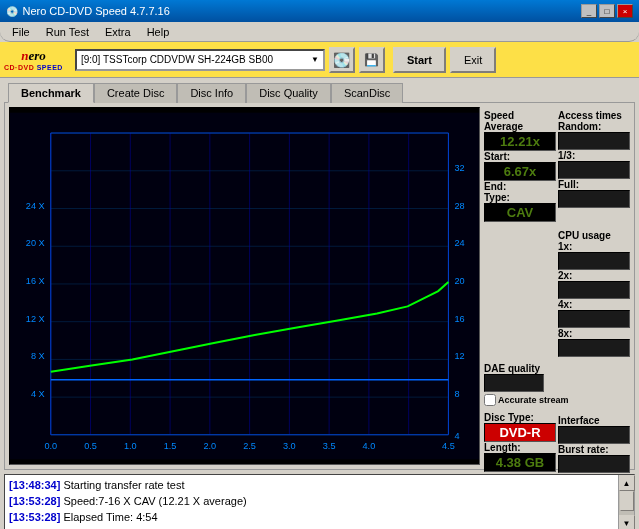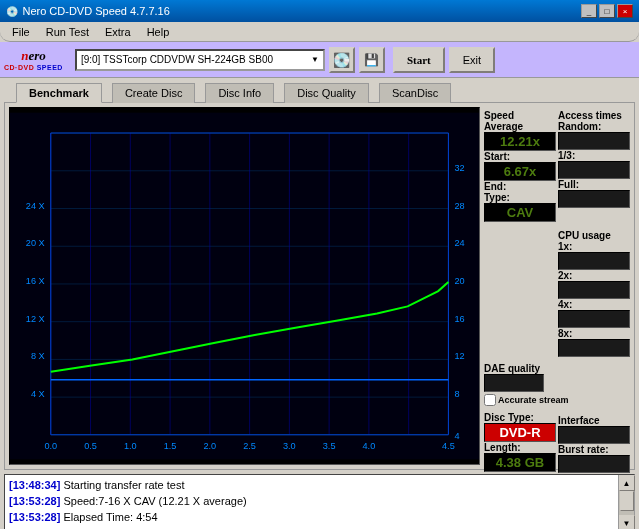--- a/index.html
+++ b/index.html
@@ -43,21 +43,21 @@
       border-radius: 10px;
     }
     .menu-item {
       padding: 2px 8px;
       font-size: 11px;
       cursor: pointer;
       color: #000;
     }
     
     #toolbar {
-      background: #c4b5fd;
+      background: #fde047;
       height: 36px;
       display: flex;
       align-items: center;
       padding: 2px 4px;
       gap: 4px;
       border-bottom: 1px solid #999;
     }
     #logo-area {
       display: flex; flex-direction: column; align-items: center;
       margin-right: 8px;
@@ -82,36 +82,35 @@
     }
     #start-btn {
       border: 2px outset #d4d0c8;
       background: #d4d0c8;
       padding: 2px 12px;
       height: 26px;
       font-size: 11px;
       font-weight: bold;
       cursor: pointer;
       margin-left: 4px;
-      font-family: Liberation Serif, serif;
     }
     #exit-btn {
       border: 2px outset #d4d0c8;
       background: #d4d0c8;
       padding: 2px 12px;
       height: 26px;
       font-size: 11px;
       cursor: pointer;
     }
     
     #tabbar {
       background: #d4d0c8;
       display: flex;
-      padding: 4px 16px 0;
-      gap: 10px;
+      padding: 4px 8px 0;
+      gap: 0;
     }
     .tab {
       padding: 3px 12px;
       border: 1px solid #999;
       border-bottom: none;
       background: #c0bdb5;
       cursor: pointer;
       font-size: 11px;
       position: relative;
       top: 1px;

